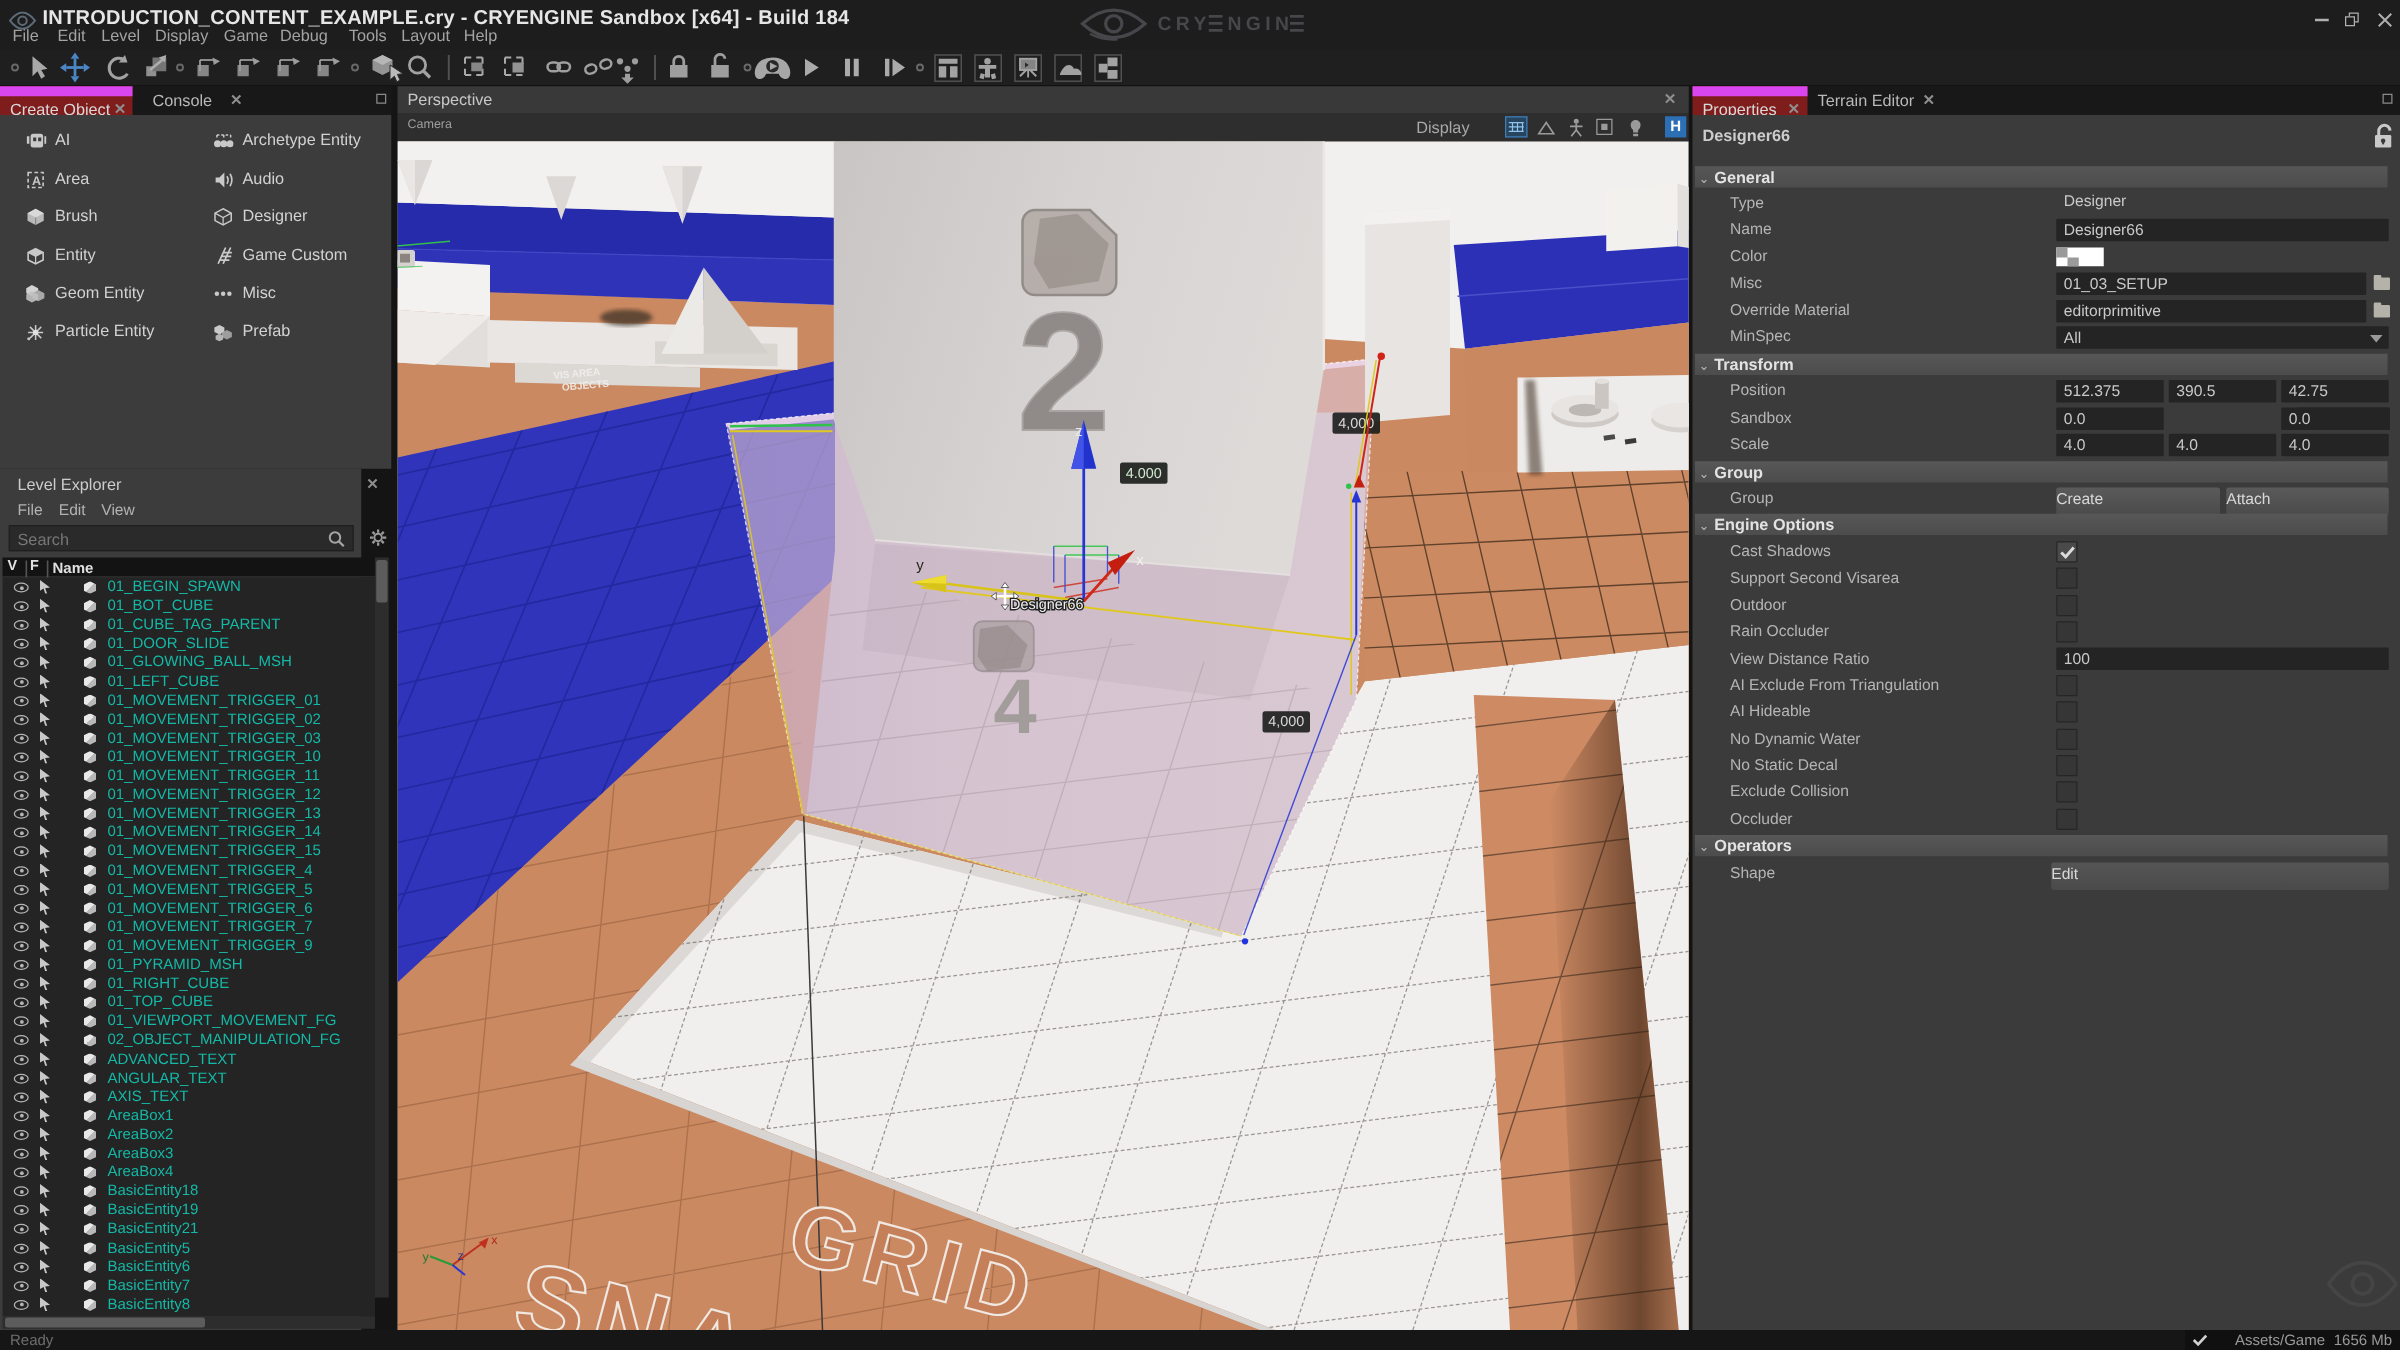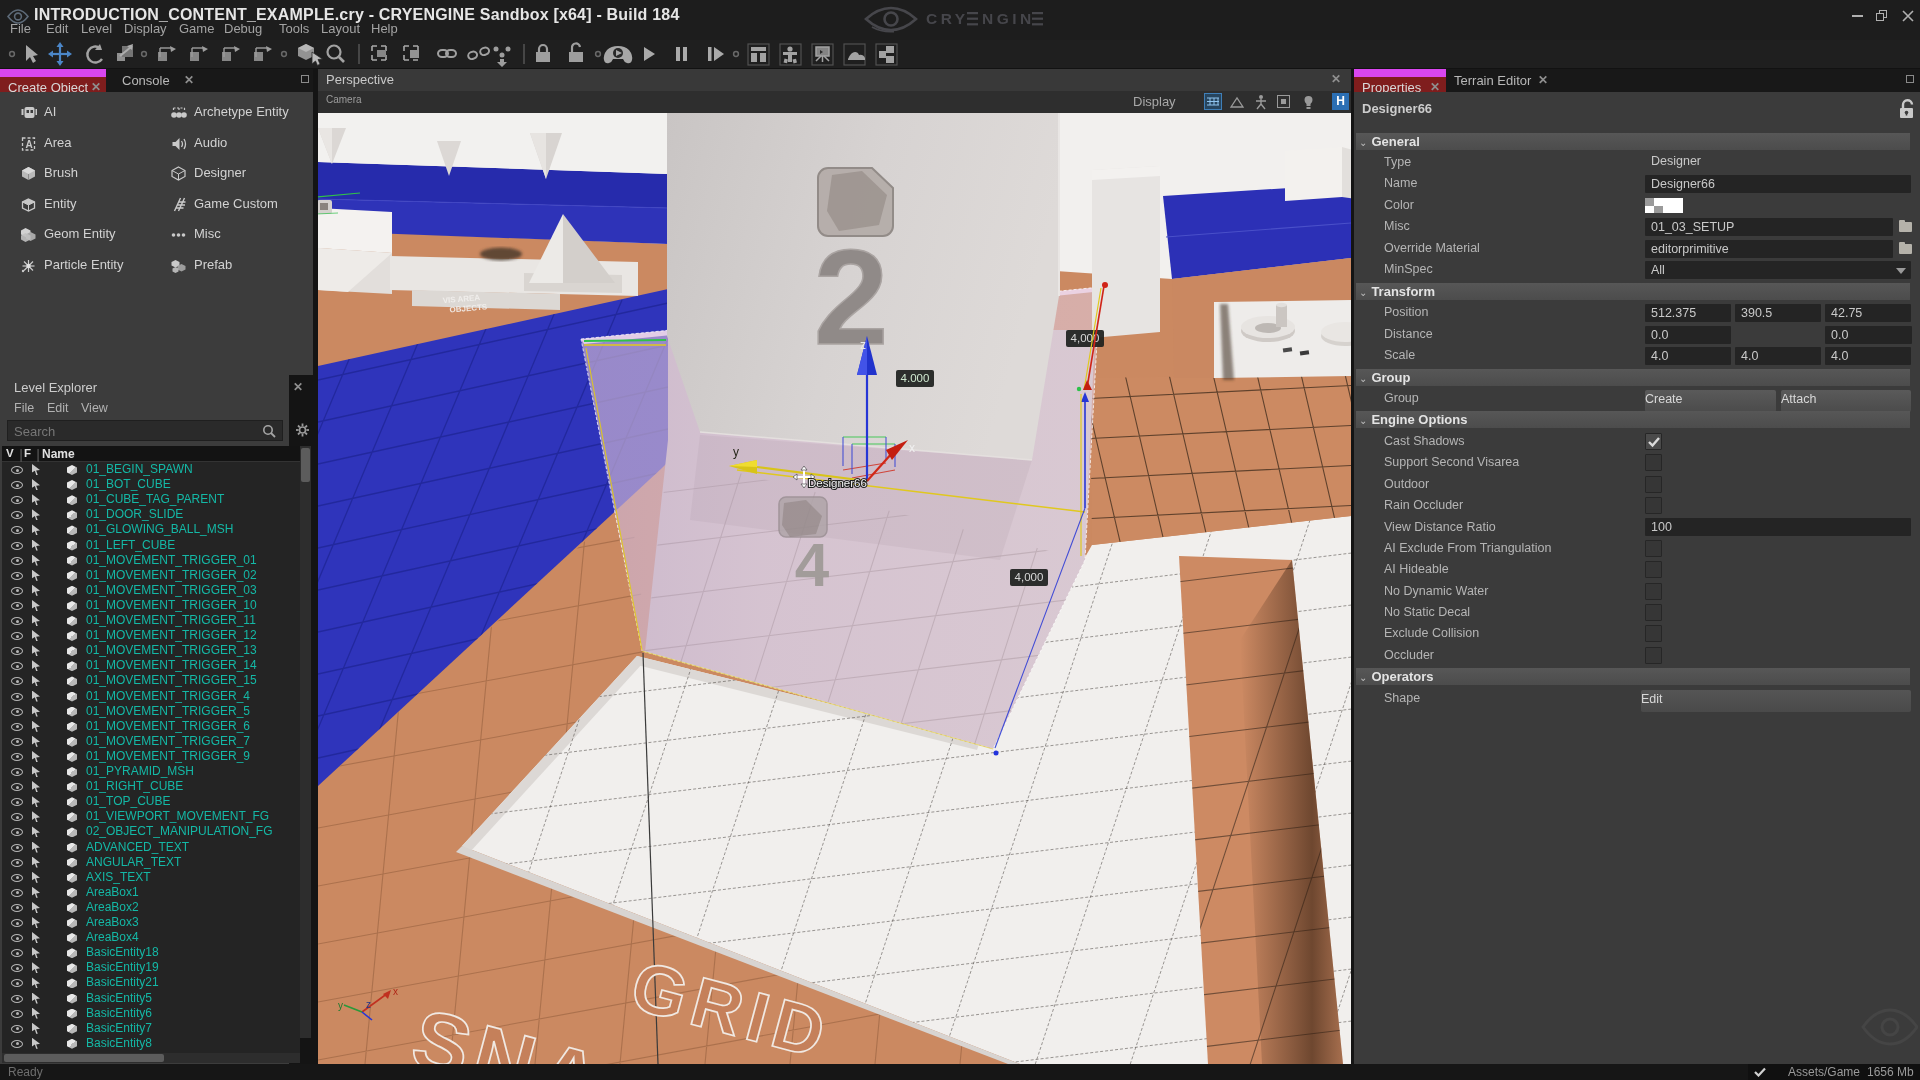--- a/index.html
+++ b/index.html
@@ -719,21 +719,21 @@
     <div class="pinput" style="left:1645px;top:240px;width:248px">editorprimitive</div>
     <div class="fold" style="left:1899px;top:244px"></div>
     <div class="plabel" style="top:261px;left:1384px">MinSpec</div>
     <div class="pinput" style="left:1645px;top:261px;width:266px">All</div>
     <div class="abs" style="left:1896px;top:268px;width:0;height:0;border-left:5px solid transparent;border-right:5px solid transparent;border-top:6px solid #9a9a9a"></div>
     <div class="sechdr" style="top:283px"><span>⌄</span>Transform</div>
     <div class="plabel" style="top:304px;left:1384px">Position</div>
     <div class="pinput" style="left:1645px;top:304px;width:86px">512.375</div>
     <div class="pinput" style="left:1735px;top:304px;width:86px">390.5</div>
     <div class="pinput" style="left:1825px;top:304px;width:86px">42.75</div>
-    <div class="plabel" style="top:326px;left:1384px">Distance</div>
+    <div class="plabel" style="top:326px;left:1384px">Sandbox</div>
     <div class="pinput" style="left:1645px;top:326px;width:86px">0.0</div>
     <div class="pinput" style="left:1838px;top:326px;width:74px">-0.0</div>
     <div class="pinput" style="left:1825px;top:326px;width:86px">0.0</div>
     <div class="plabel" style="top:347px;left:1384px">Scale</div>
     <div class="pinput" style="left:1645px;top:347px;width:86px">4.0</div>
     <div class="pinput" style="left:1735px;top:347px;width:86px">4.0</div>
     <div class="pinput" style="left:1825px;top:347px;width:86px">4.0</div>
     <div class="sechdr" style="top:369px"><span>⌄</span>Group</div>
     <div class="plabel" style="top:390px;left:1384px">Group</div>
     <div class="pbtn" style="left:1645px;top:390px;width:131px">Create</div>

